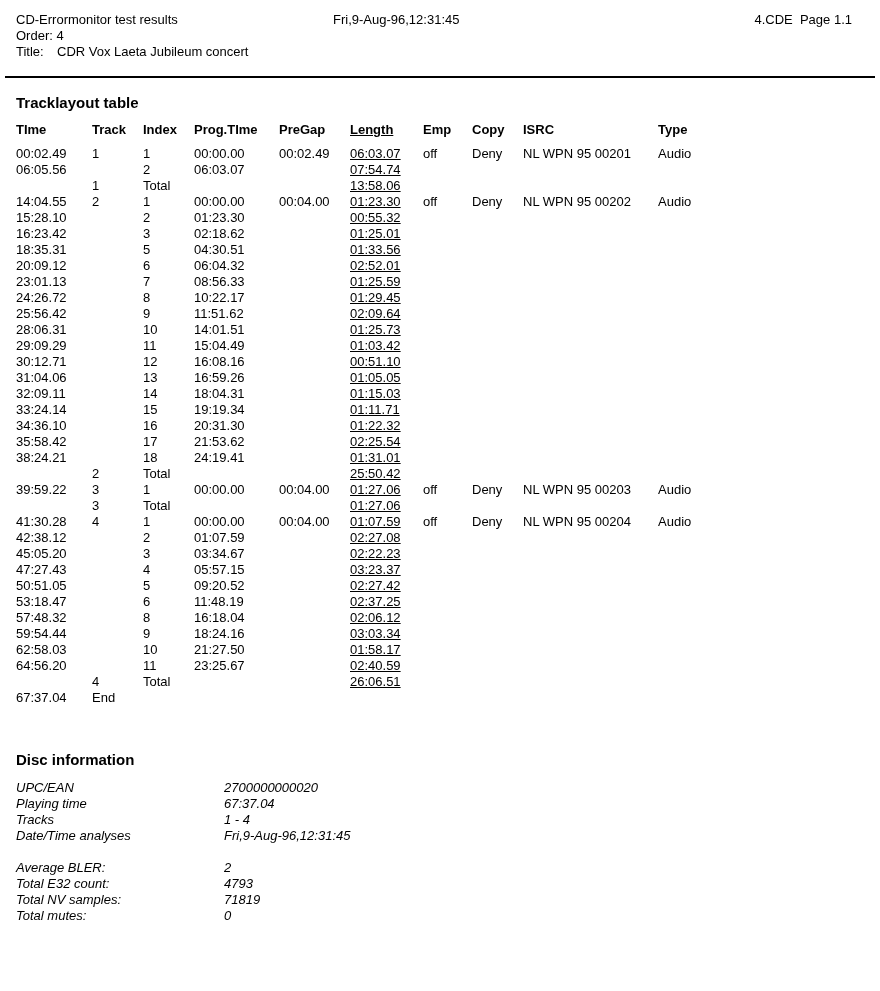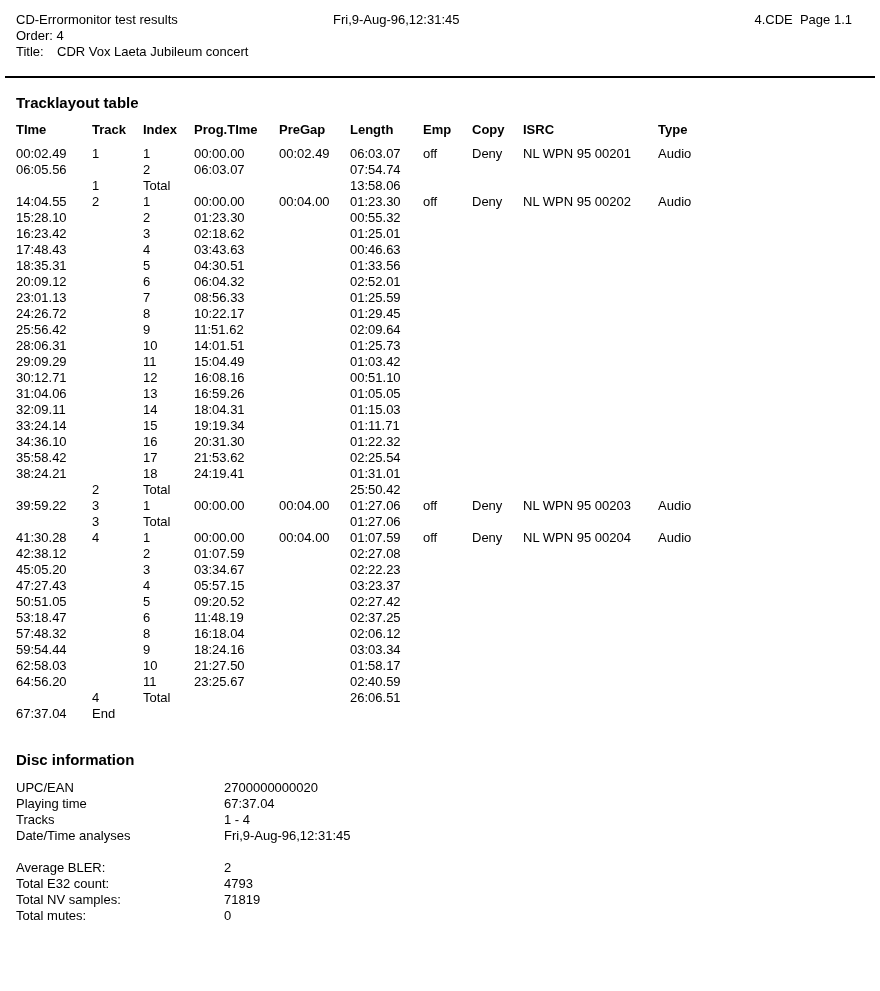--- a/index.html
+++ b/index.html
@@ -46,25 +46,25 @@
     white-space: nowrap;
   }
   table.track td {
     padding: 0;
     height: 16px;
     vertical-align: top;
     white-space: nowrap;
     overflow: hidden;
   }
   .c0 { width: 76px; }  .c1 { width: 51px; }  .c2 { width: 51px; }
-  .c3 { width: 85px; margin-left: 41px; }  .c4 { width: 71px; }  .c5 { width: 73px; }
+  .c3 { width: 85px; margin-left: 41px; }  .c4 { width: 71px; }  .c5 { width: 73px; text-decoration: underline; }
   .c6 { width: 49px; }  .c7 { width: 51px; }  .c8 { width: 135px; }
   .c9 { width: 82px; }
 
-  .disc-list { top: 780px; left: 16px; }
+  .disc-list { top: 780px; left: 16px; font-style: italic; }
   .disc-row { height: 16px; white-space: nowrap; }
   .disc-row.gap-above { margin-top: 16px; }
   .disc-label { display: inline-block; width: 208px; vertical-align: top; }
   .disc-value { display: inline-block; vertical-align: top; }
 </style>
 </head>
 <body>
 
 <div class="abs hdr-left">
   <div class="hdr-line">CD-Errormonitor test results</div>
@@ -162,32 +162,20 @@
         <td class="c2">3</td>
         <td class="c3">02:18.62</td>
         <td class="c4"></td>
         <td class="c5">01:25.01</td>
         <td class="c6"></td>
         <td class="c7"></td>
         <td class="c8"></td>
         <td class="c9"></td>
       </tr>
       <tr>
-        <td class="c0">17:48.43</td>
-        <td class="c1"></td>
-        <td class="c2">4</td>
-        <td class="c3">03:43.63</td>
-        <td class="c4"></td>
-        <td class="c5">00:46.63</td>
-        <td class="c6"></td>
-        <td class="c7"></td>
-        <td class="c8"></td>
-        <td class="c9"></td>
-      </tr>
-      <tr>
         <td class="c0">18:35.31</td>
         <td class="c1"></td>
         <td class="c2">5</td>
         <td class="c3">04:30.51</td>
         <td class="c4"></td>
         <td class="c5">01:33.56</td>
         <td class="c6"></td>
         <td class="c7"></td>
         <td class="c8"></td>
         <td class="c9"></td>

